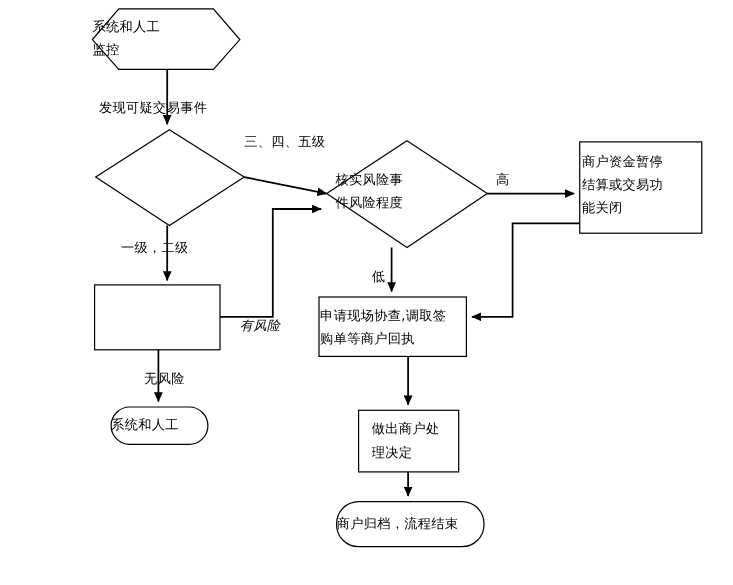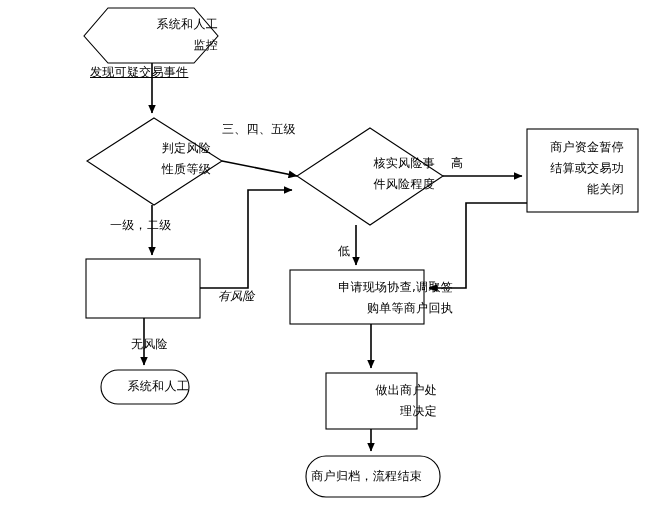--- a/index.html
+++ b/index.html
@@ -35,21 +35,21 @@
     stroke: #000000;
     stroke-width: 1.6;
     fill: none;
   }
   .node-text {
     position: absolute;
     font-family: "DejaVu Sans", "Liberation Sans", sans-serif;
     font-size: 12px;
     line-height: 21px;
     color: #000000;
-    text-align: right;
+    text-align: left;
     white-space: pre-line;
     letter-spacing: 0.3px;
   }
   .edge-label {
     position: absolute;
     font-family: "DejaVu Sans", "Liberation Sans", sans-serif;
     font-size: 12px;
     color: #000000;
     white-space: nowrap;
     letter-spacing: 0.3px;
@@ -102,42 +102,40 @@
     <path class="conn" d="M 144,318 L 144,365" marker-end="url(#arrowhead)"></path>
 
     <path class="conn" d="M 371,324 L 371,368" marker-end="url(#arrowhead)"></path>
 
     <path class="conn" d="M 371,429 L 371,451" marker-end="url(#arrowhead)"></path>
   </svg>
 
   <div class="node-text" style="left:84px; top:14px; width:134px;">系统和人工
 监控</div>
 
-  <div class="node-text" style="left:97px; top:138px; width:114px;">判定风险
-性质等级</div>
 
   <div class="node-text" style="left:305px; top:153px; width:130px;">核实风险事
 件风险程度</div>
 
   <div class="node-text" style="left:529px; top:137px; width:95px;">商户资金暂停
 结算或交易功
 能关闭</div>
 
 
-  <div class="node-text" style="left:291px; top:277px; width:150px;padding-left:12px;">申请现场协查,调取签
+  <div class="node-text" style="left:291px; top:277px; width:150px;">申请现场协查,调取签
 购单等商户回执</div>
 
-  <div class="node-text" style="left:326px; top:380px; width:111px;">做出商户处
+  <div class="node-text" style="left:326px; top:380px; width:111px;padding-left:12px;">做出商户处
 理决定</div>
 
   <div class="node-text" style="left:101px; top:376px; width:88px;">系统和人工</div>
 
   <div class="node-text" style="left:306px; top:466px; width:116px;">商户归档，流程结束</div>
 
-  <div class="edge-label" style="left:90px; top:64px;text-decoration:underline;">发现可疑交易事件</div>
+  <div class="edge-label" style="left:90px; top:90px;">发现可疑交易事件</div>
 
   <div class="edge-label" style="left:222px; top:121px;">三、四、五级</div>
 
   <div class="edge-label" style="left:110px; top:217px;text-align:right;">一级，二级</div>
 
   <div class="edge-label" style="left:451px; top:155px;">高</div>
 
   <div class="edge-label" style="left:338px; top:243px;">低</div>
 
   <div class="edge-label" style="left:218px; top:288px;font-style:italic;">有风险</div>

